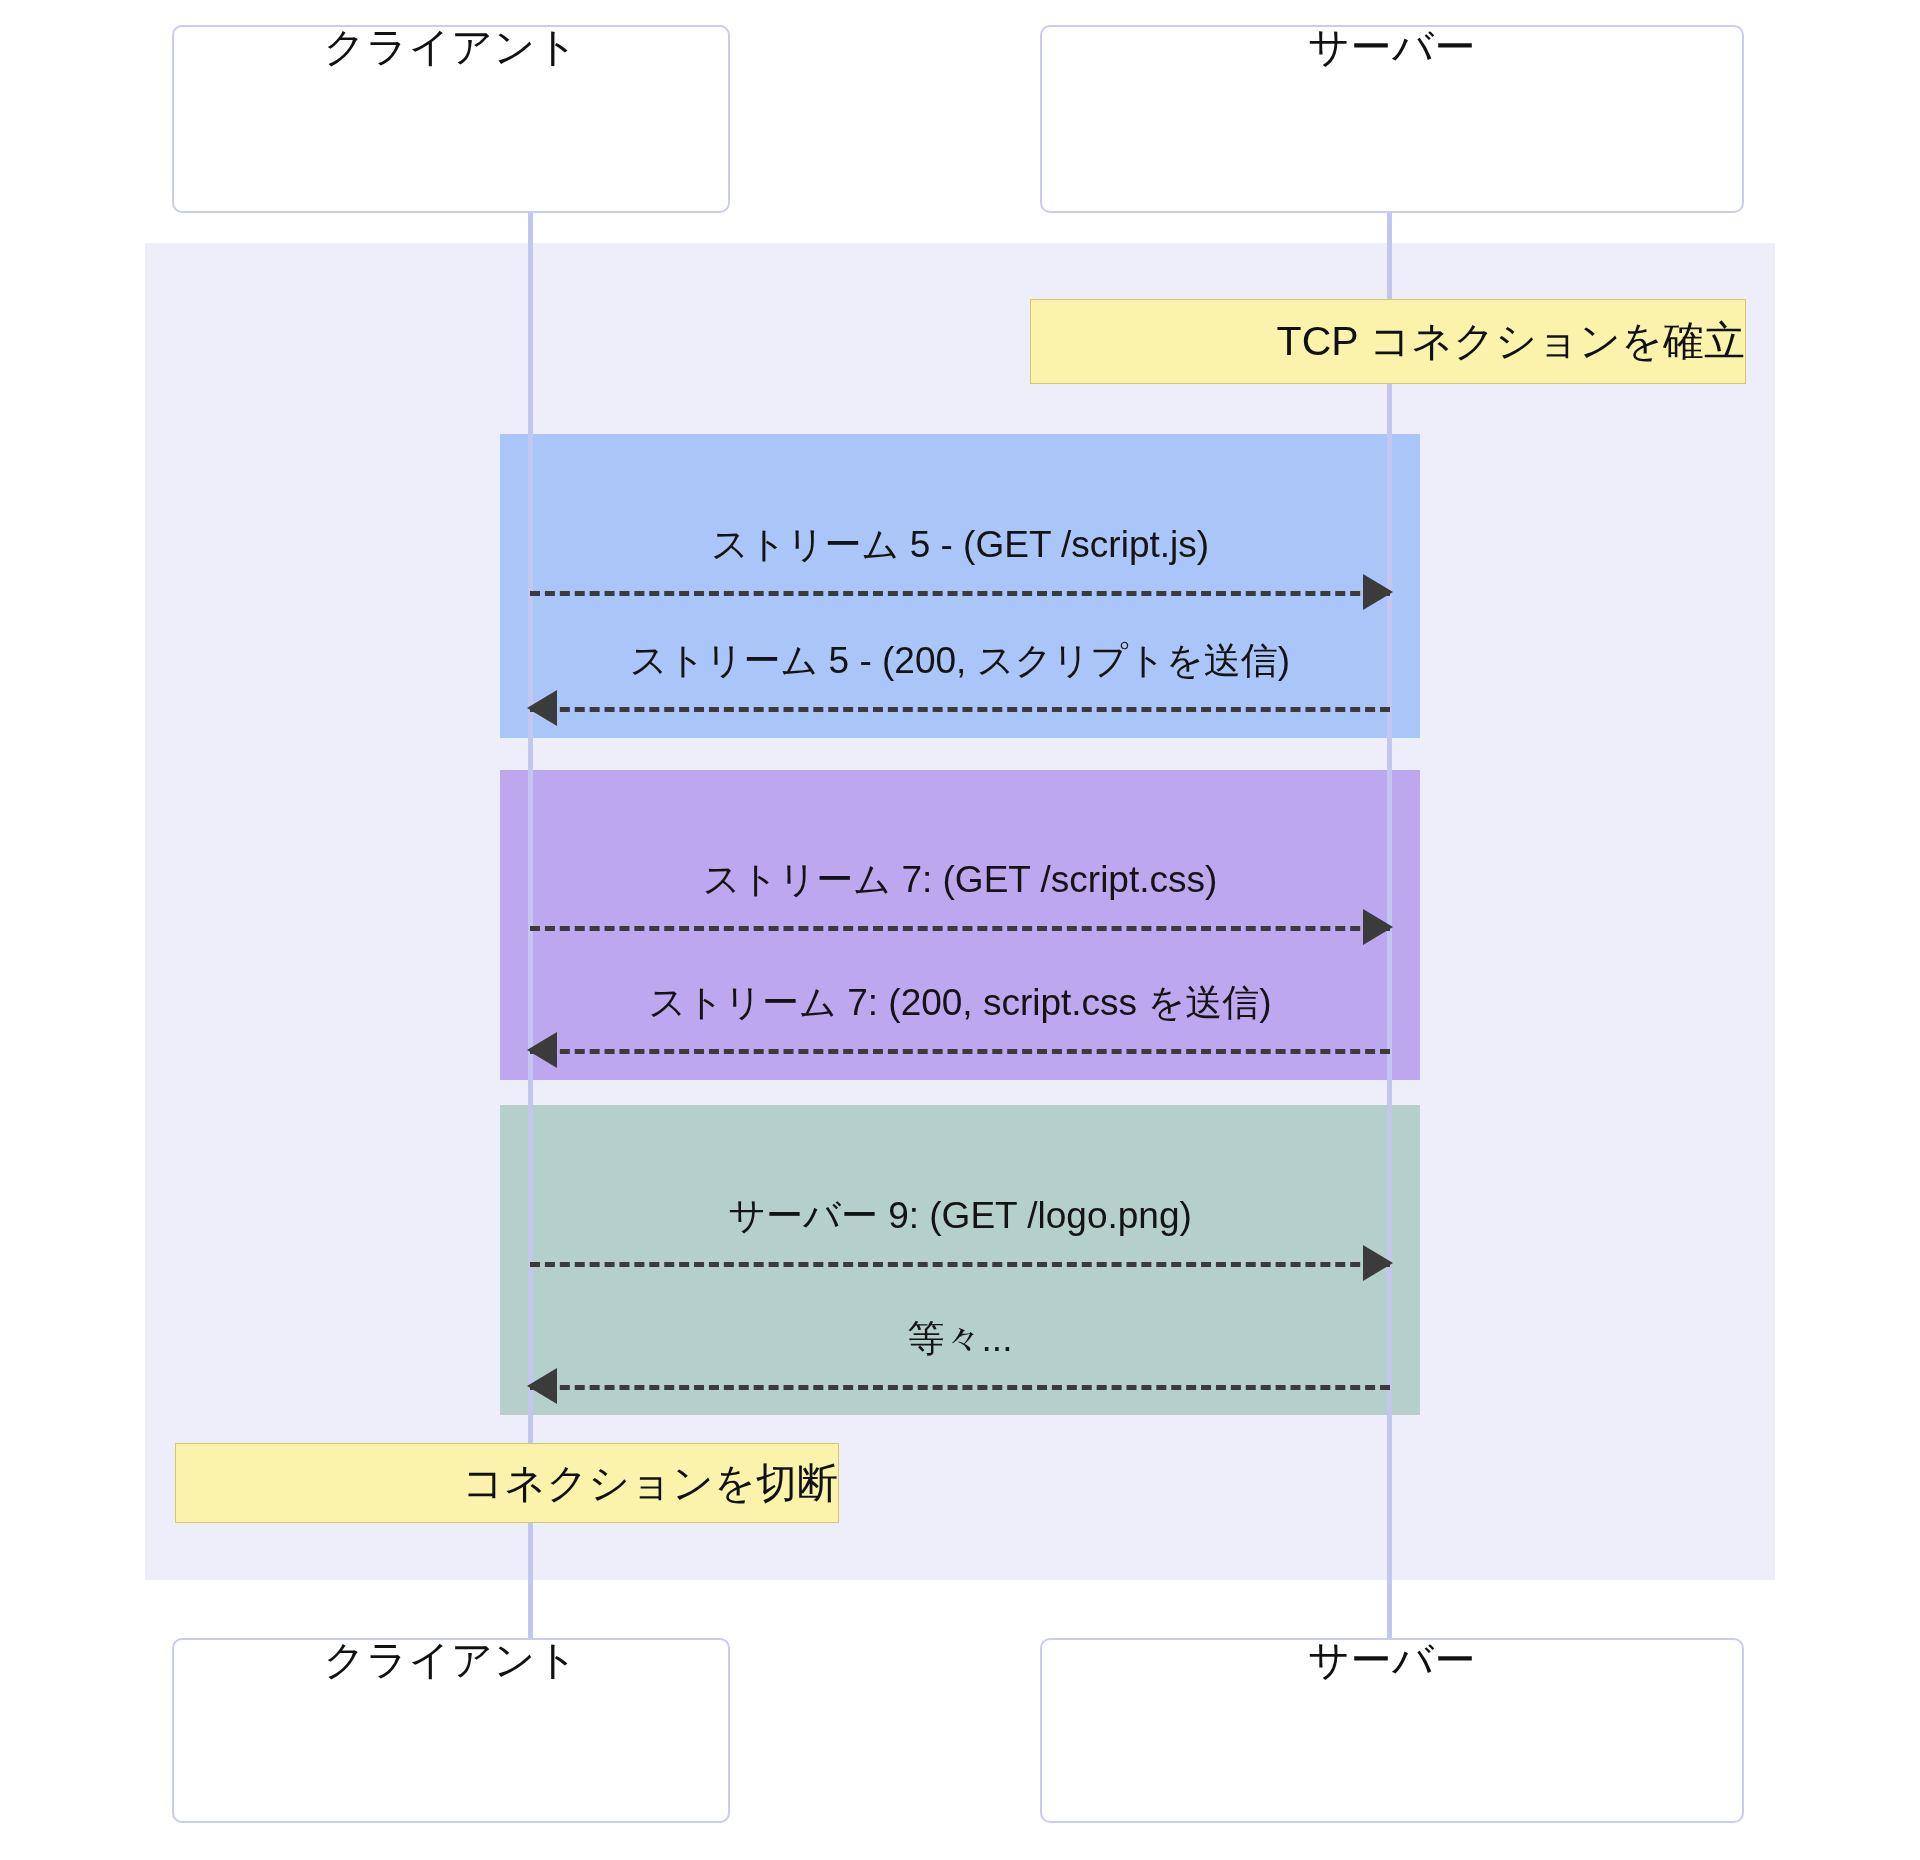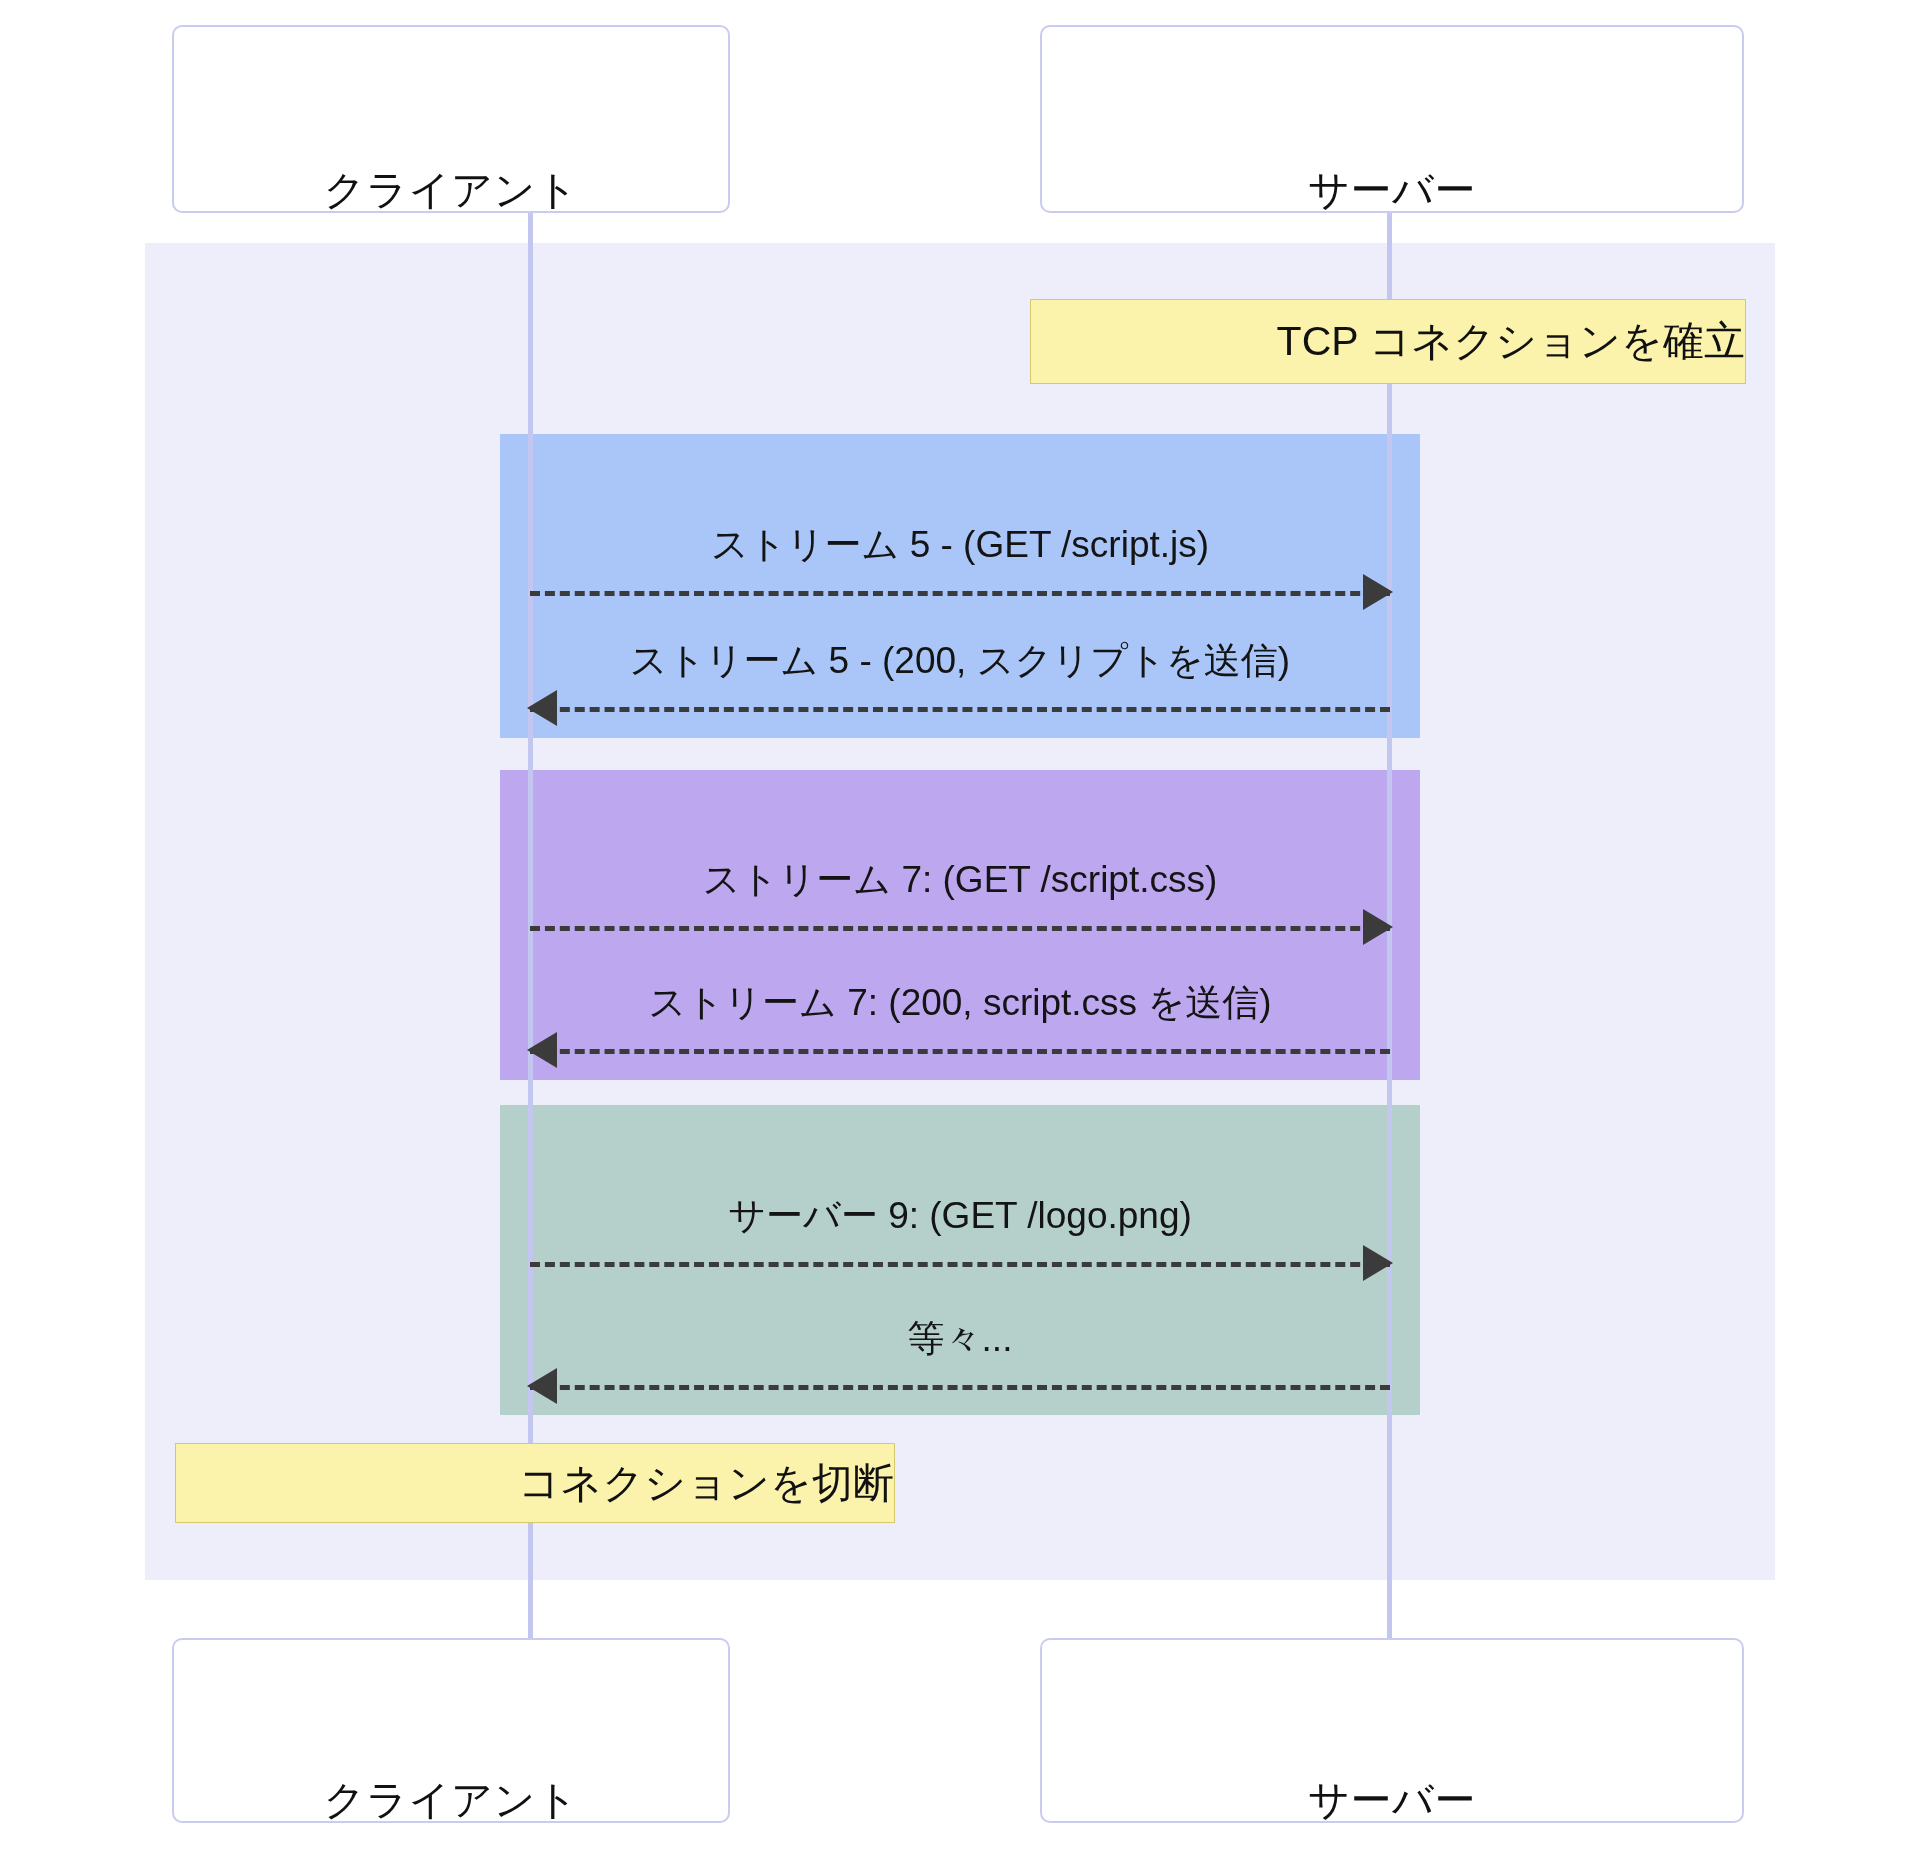--- a/index.html
+++ b/index.html
@@ -15,21 +15,21 @@
     position:absolute;
     background:#eeeefa;
   }
 
   
   .actor-box{
     position:absolute;
     background:#ffffff;
     border:2px solid #c9cbf0;
     border-radius:10px;
-    display:flex;align-items:flex-end;justify-content:center;
+    display:flex;align-items:flex-start;justify-content:center;
     box-sizing:border-box;
     z-index:6;
   }
   .actor-label{
     font-size:41px;
     color:#111111;
     line-height:1;
     letter-spacing:0.5px;
   }
 
@@ -159,21 +159,21 @@
     <span class="msg-line"></span>
     <span class="arrow-head arrow-right"></span>
   </div>
 
   <div class="msg" style="left:530px;top:1385px;width:860px;">
     <span class="msg-label">等々...</span>
     <span class="msg-line"></span>
     <span class="arrow-head arrow-left"></span>
   </div>
 
-  <div class="note" style="left:175px;top:1443px;width:720px;height:80px;">
+  <div class="note" style="left:175px;top:1443px;width:664px;height:80px;">
     <span class="note-text">コネクションを切断</span>
   </div>
 
   <div class="actor-box" style="left:172px;top:1638px;width:558px;height:185px;">
     <span class="actor-label">クライアント</span>
   </div>
 
   <div class="actor-box" style="left:1040px;top:1638px;width:704px;height:185px;">
     <span class="actor-label">サーバー</span>
   </div>

